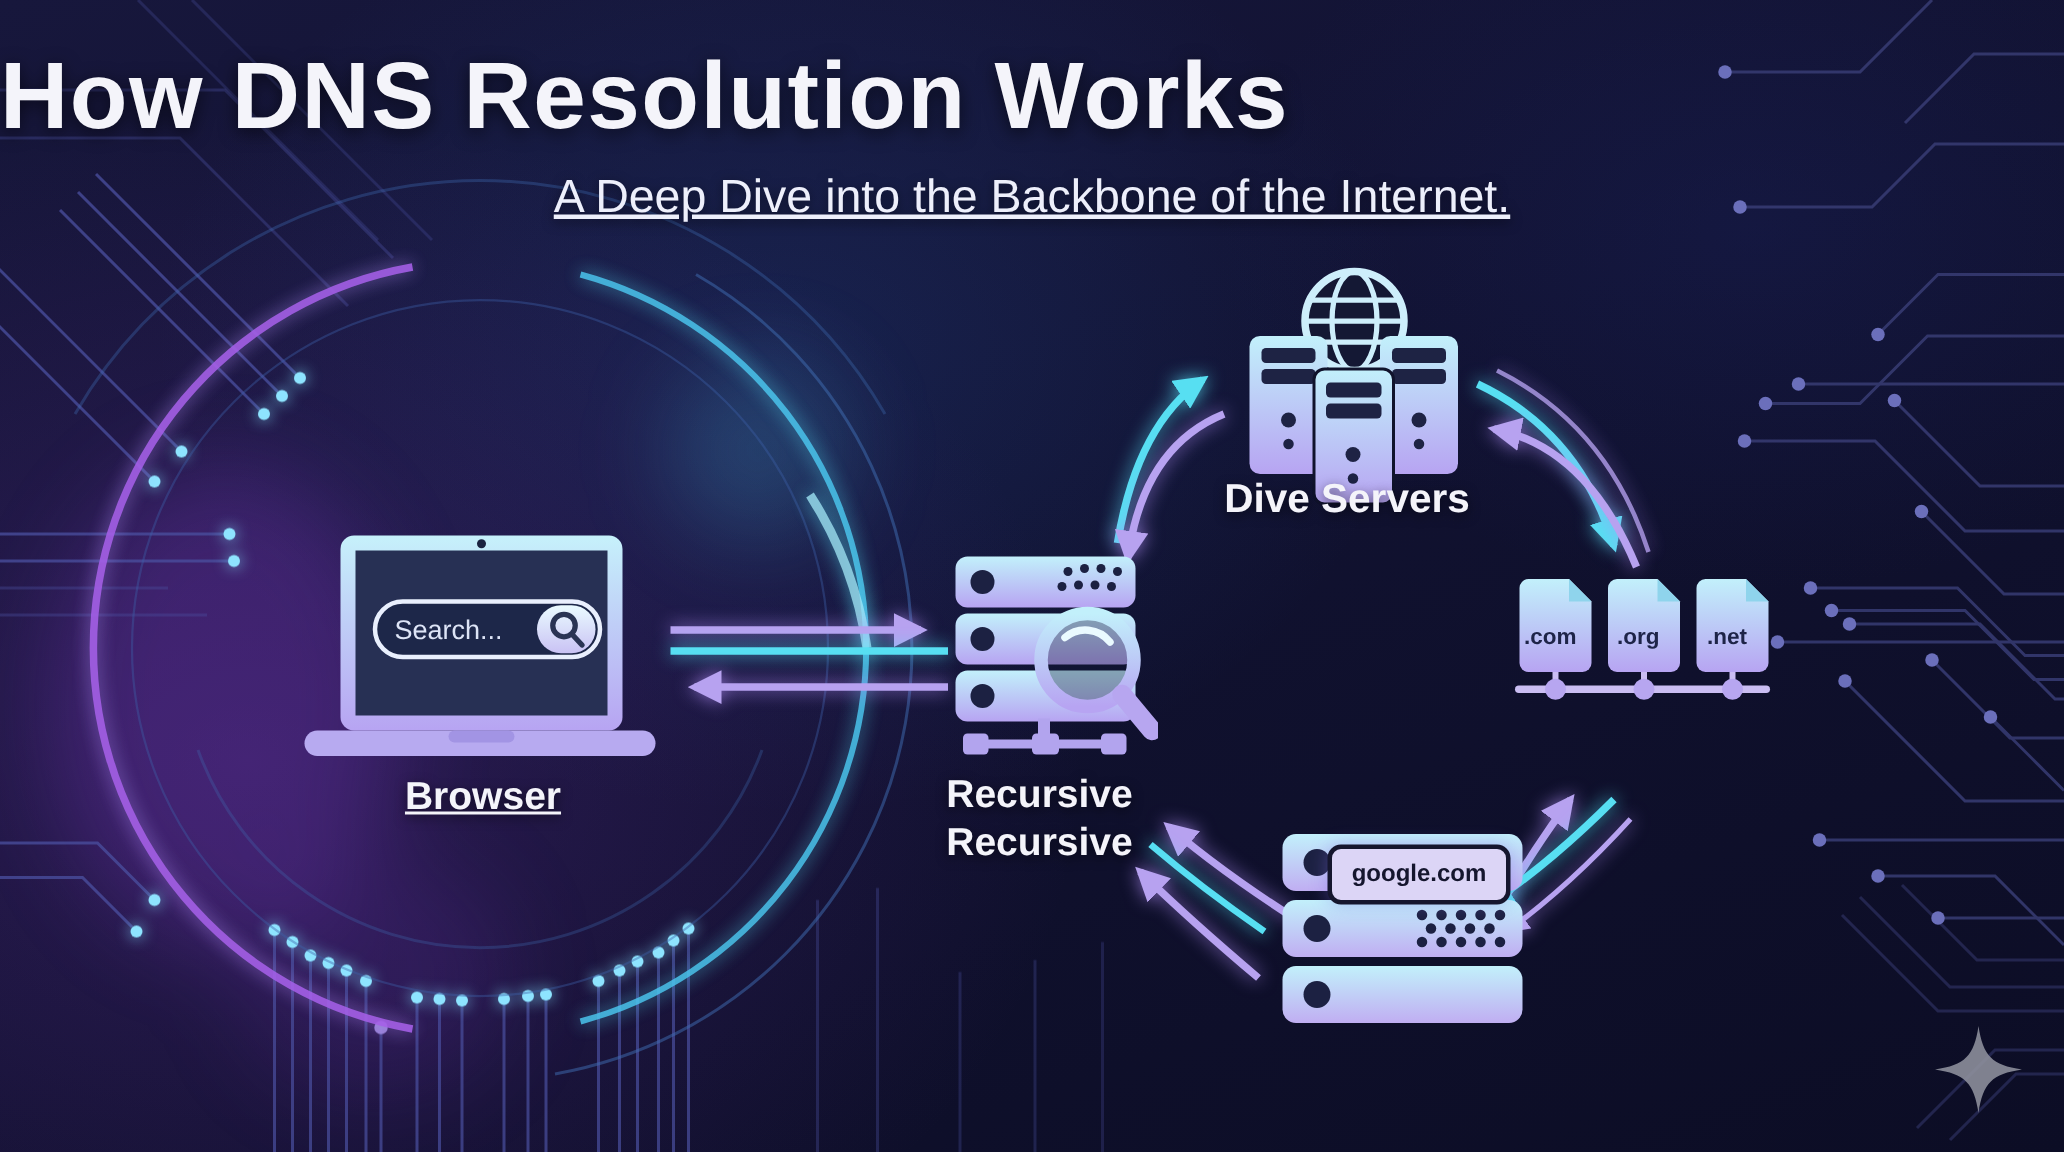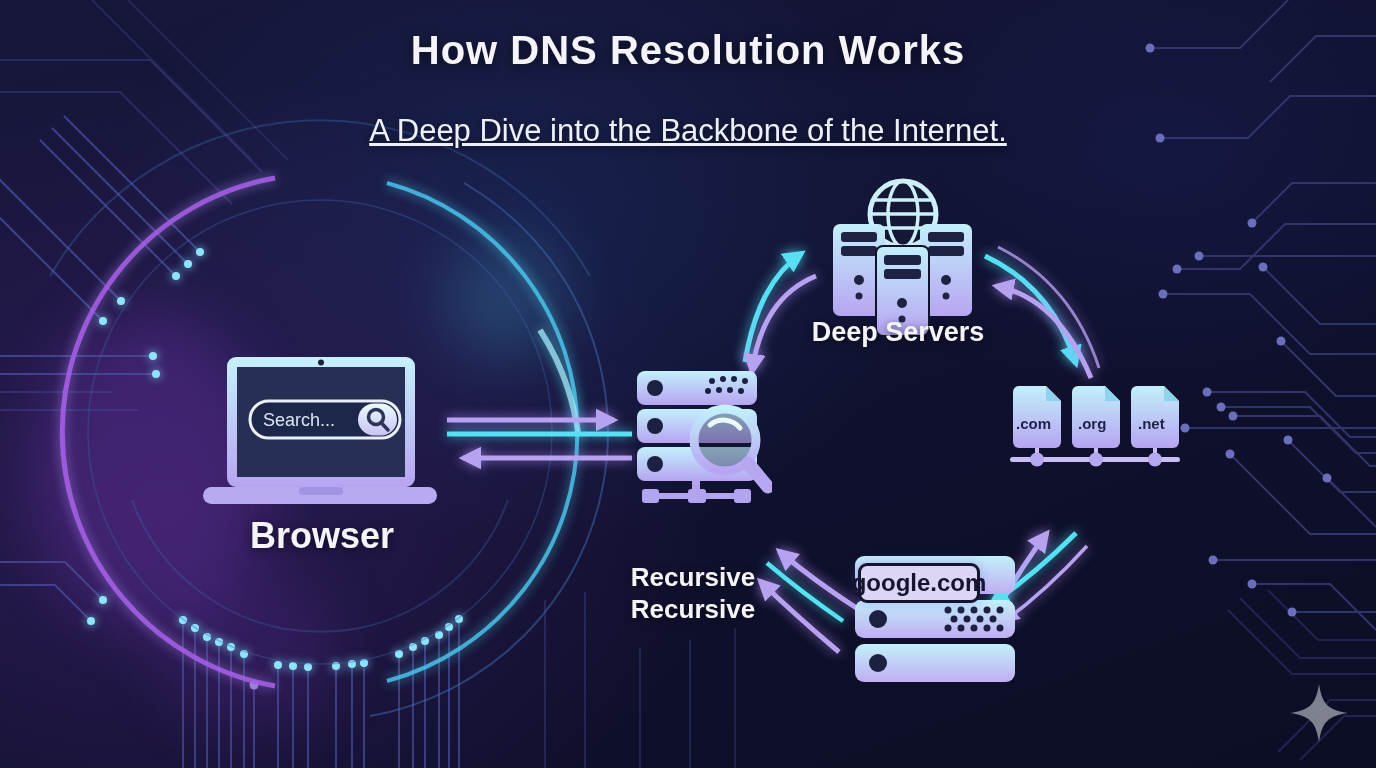--- a/index.html
+++ b/index.html
@@ -6,21 +6,21 @@
   .stage{
     position:relative;width:1376px;height:768px;overflow:hidden;
     font-family:"Liberation Sans",sans-serif;color:#f4f4fa;
     background:
       radial-gradient(900px 700px at 12% 66%, rgba(106,48,165,.30), transparent 62%),
       radial-gradient(700px 520px at 38% 30%, rgba(46,92,182,.20), transparent 60%),
       radial-gradient(600px 400px at 85% 20%, rgba(30,40,110,.25), transparent 60%),
       linear-gradient(160deg,#17173c 0%, #111231 45%, #0c0d25 100%);
   }
   .abs{position:absolute;}
-  .title{left:0;top:28px;width:100%;text-align:center;font-size:40px;font-weight:bold;
+  .title{left:0;top:28px;width:100%;text-align:left;font-size:63px;font-weight:bold;
          letter-spacing:1px;text-shadow:0 3px 12px rgba(0,0,0,.6);}
   .subtitle{left:0;top:113px;width:100%;text-align:center;font-size:31px;color:#edeffb;
             text-shadow:0 2px 8px rgba(0,0,0,.5);text-decoration:underline;}
   .node-label{font-weight:bold;text-align:center;text-shadow:0 2px 8px rgba(0,0,0,.55);}
   .badge{position:absolute;background:#dcd5f6;border:3px solid #15162e;border-radius:9px;
          color:#15162e;font-weight:bold;display:flex;align-items:center;justify-content:center;
          box-shadow:0 0 12px rgba(130,110,230,.4);z-index:6;}
   .glow-c{filter:drop-shadow(0 0 6px rgba(86,222,245,.8));}
   .glow-p{filter:drop-shadow(0 0 6px rgba(178,142,248,.75));}
   .dotg{filter:drop-shadow(0 0 5px rgba(130,224,255,.95));}
@@ -239,21 +239,21 @@
     <g>
       <rect x="55" y="48" width="150" height="37" rx="18.5" fill="rgba(22,32,64,0.55)" stroke="#e9effd" stroke-width="3"></rect>
       <rect x="163" y="50.5" width="39" height="32" rx="16" fill="url(#pillGrad)"></rect>
       <g stroke="#2a3454" stroke-width="3.5" fill="none">
         <circle cx="181" cy="64" r="7.5"></circle>
         <path d="M186.5,70 L193,77" stroke-linecap="round"></path>
       </g>
       <text x="68" y="73" font-family="Liberation Sans, sans-serif" font-size="18" fill="#dde4f6">Search...</text>
     </g>
   </svg>
-  <div class="abs node-label layer-text" style="left:222px;top:515px;width:200px;font-size:36px;">Browser</div>
+  <div class="abs node-label layer-text" style="left:222px;top:515px;width:200px;font-size:26px;text-decoration:underline;">Browser</div>
 
   <svg class="abs layer-node" style="left:622px;top:366px;" width="150" height="150" viewBox="0 0 150 150">
     <defs>
       <linearGradient id="resGrad" x1="0" y1="0" x2="0" y2="1">
         <stop offset="0" stop-color="#c2f0fb"></stop>
           <stop offset="1" stop-color="#b7a4f2"></stop>
       </linearGradient>
     </defs>
     <g>
       <rect x="15" y="5" width="120" height="34" rx="8" fill="url(#resGrad)"></rect>
@@ -279,21 +279,21 @@
       <rect x="20" y="123" width="17" height="14" rx="3"></rect>
       <rect x="66" y="123" width="18" height="14" rx="3"></rect>
       <rect x="112" y="123" width="17" height="14" rx="3"></rect>
     </g>
     <g>
       <circle cx="103" cy="74" r="31" fill="rgba(18,24,52,0.35)" stroke="url(#resGrad)" stroke-width="9"></circle>
       <path d="M88,59 A21,21 0 0 1 118,62" stroke="#eafaff" stroke-width="5" fill="none" stroke-linecap="round"></path>
       <path d="M126,97 L146,121" stroke="#b7a6f0" stroke-width="13" stroke-linecap="round"></path>
     </g>
   </svg>
-  <div class="abs node-label layer-text" style="left:598px;top:513px;width:190px;font-size:26px;line-height:32px;margin-top:48px;">
+  <div class="abs node-label layer-text" style="left:598px;top:513px;width:190px;font-size:26px;line-height:32px;">
     <div>Recursive</div>
     <div>Recursive</div>
   </div>
 
   <svg class="abs layer-node" style="left:815px;top:176px;" width="175" height="162" viewBox="0 0 175 162">
     <defs>
       <linearGradient id="rootGrad" x1="0" y1="0" x2="0" y2="1">
         <stop offset="0" stop-color="#c2f0fb"></stop>
           <stop offset="1" stop-color="#b7a4f2"></stop>
       </linearGradient>
@@ -320,21 +320,21 @@
       </g>
       <g>
         <rect x="61" y="70" width="53" height="90" rx="7" fill="url(#rootGrad)" stroke="#10132c" stroke-width="2"></rect>
         <rect x="69" y="79" width="37" height="10" rx="3" fill="#1e2344"></rect>
         <rect x="69" y="93" width="37" height="10" rx="3" fill="#1e2344"></rect>
         <circle cx="87" cy="127" r="5" fill="#1e2344"></circle>
           <circle cx="87" cy="143" r="3.5" fill="#1e2344"></circle>
       </g>
     </g>
   </svg>
-  <div class="abs node-label layer-text" style="left:798px;top:317px;width:200px;font-size:27px;">Deep Servers</div>
+  <div class="abs node-label layer-text" style="left:798px;top:317px;width:200px;font-size:27px;">Dive Servers</div>
 
   <svg class="abs layer-node" style="left:1008px;top:382px;" width="175" height="98" viewBox="0 0 175 98">
     <defs>
       <linearGradient id="tldGrad" x1="0" y1="0" x2="0" y2="1">
         <stop offset="0" stop-color="#c2f0fb"></stop>
           <stop offset="1" stop-color="#b7a4f2"></stop>
       </linearGradient>
     </defs>
     <g fill="#cabdf2">
       <rect x="2" y="75" width="170" height="5" rx="2.5"></rect>
@@ -387,19 +387,19 @@
           <circle cx="150" cy="67" r="3.5"></circle>
           <circle cx="163" cy="67" r="3.5"></circle>
         <circle cx="118" cy="76" r="3.5"></circle>
           <circle cx="131" cy="76" r="3.5"></circle>
           <circle cx="144" cy="76" r="3.5"></circle>
           <circle cx="157" cy="76" r="3.5"></circle>
           <circle cx="170" cy="76" r="3.5"></circle>
       </g>
     </g>
   </svg>
-  <div class="badge" style="left:858px;top:563px;width:116px;height:34px;font-size:24px;">google.com</div>
+  <div class="badge" style="left:885px;top:563px;width:116px;height:34px;font-size:16px;">google.com</div>
 
   <svg class="abs layer-text" style="left:1288px;top:682px;" width="62" height="62" viewBox="0 0 62 62">
     <path d="M31,2 C34,22 40,28 60,31 C40,34 34,40 31,60 C28,40 22,34 2,31 C22,28 28,22 31,2 Z" fill="#8f929e" opacity="0.88"></path>
   </svg>
 
 </div>
 
 </body></html>

